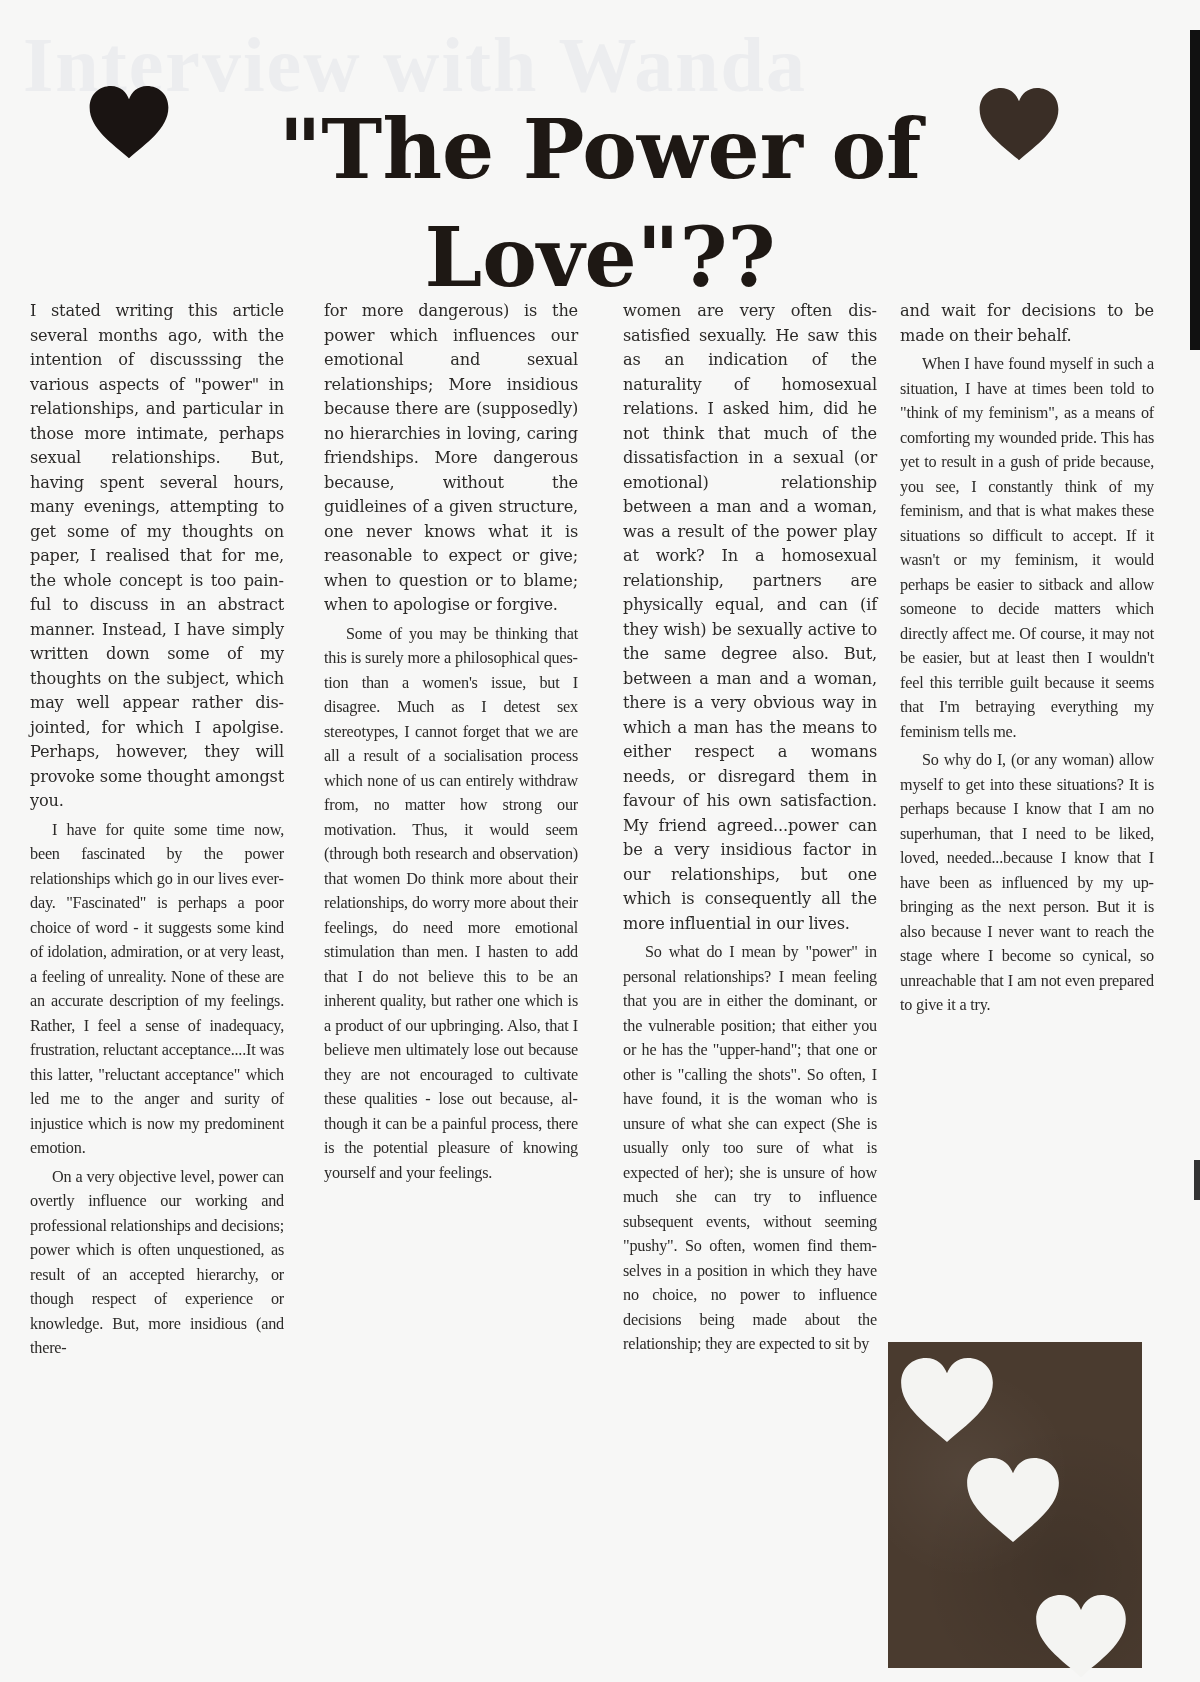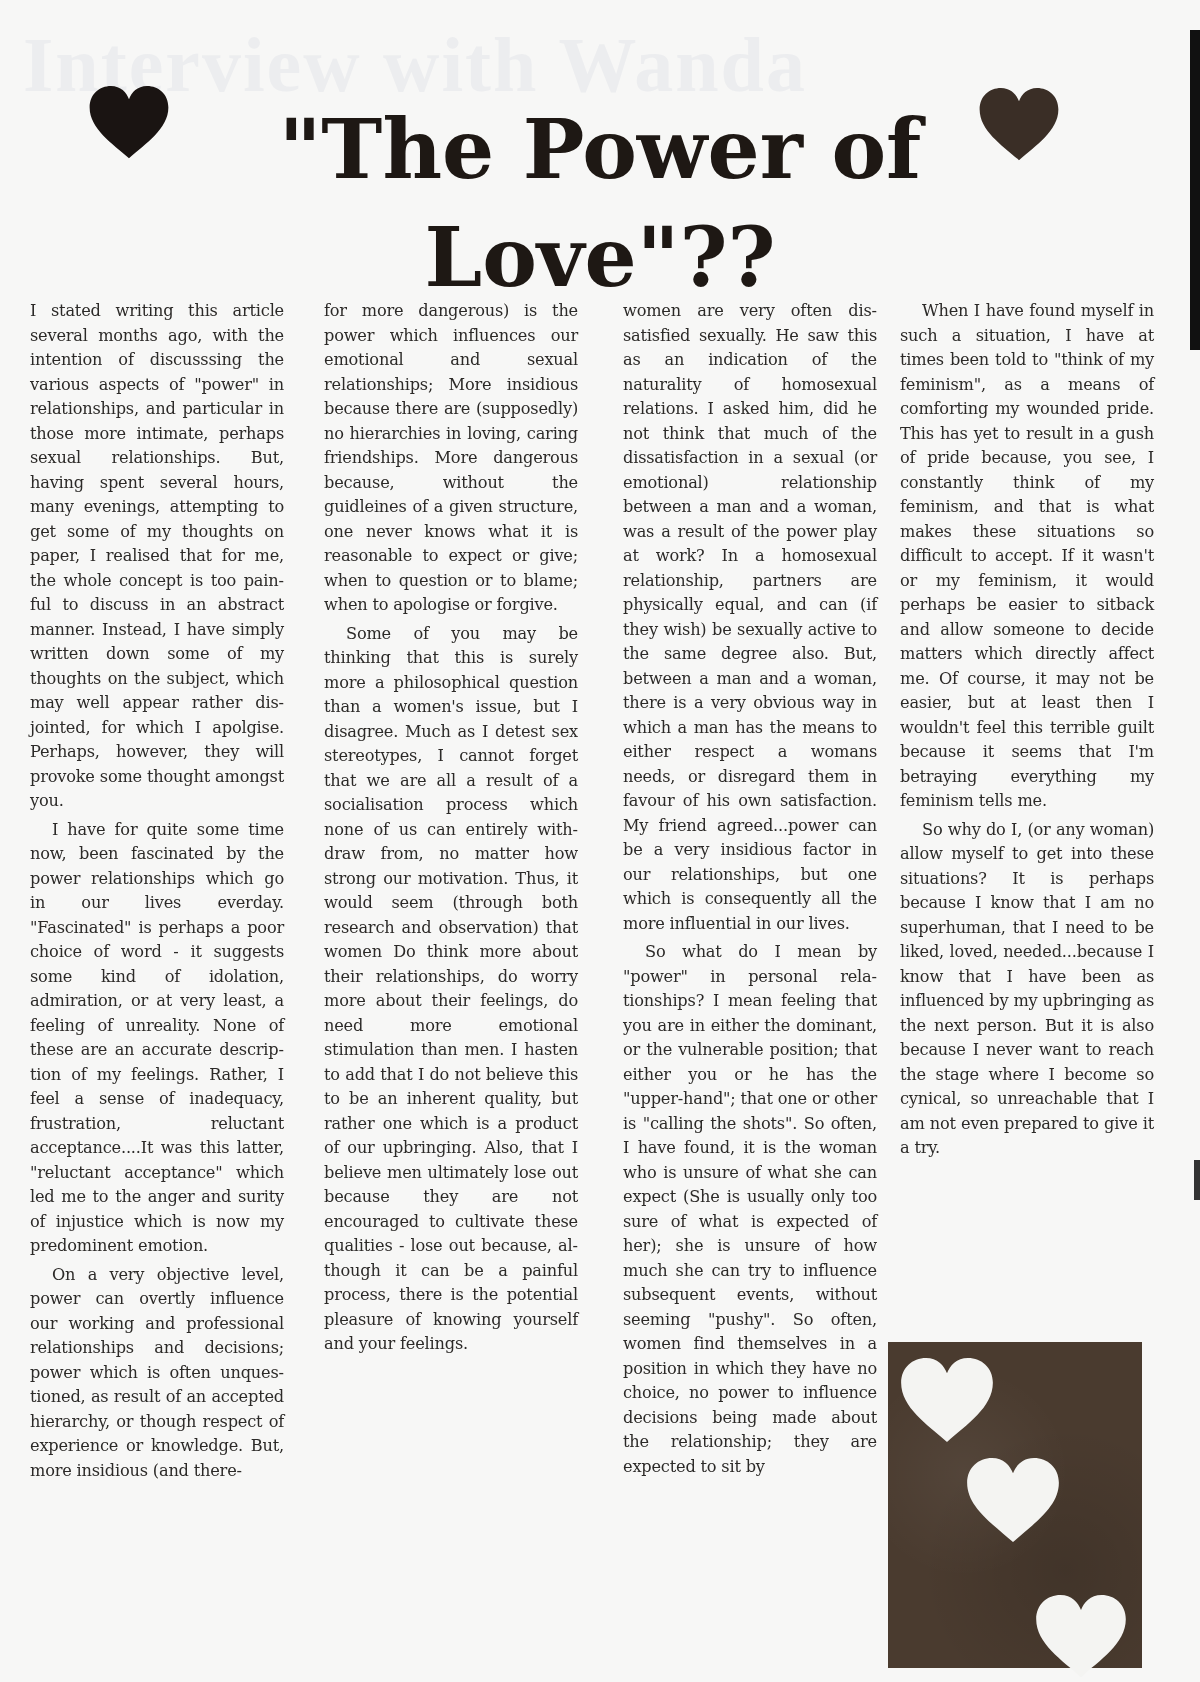--- a/index.html
+++ b/index.html
@@ -37,21 +37,21 @@
   .heart-right { left: 978px; top: 88px; }
   .heart-icon svg { width: 100%; height: 100%; display: block; }
 
   .col {
     position: absolute; top: 295px;
     font-size: 16.2px; line-height: 24.5px;
     text-align: justify; hyphens: manual;
     letter-spacing: -0.2px;
   }
   .col p { margin: 4px; text-indent: 0; }
-  .col p.indent { text-indent: 22px; }
+  .col p.indent { text-indent: 22px; font-family: Liberation Serif, serif; }
   .c1 { left: 26px; width: 262px; }
   .c2 { left: 320px; width: 262px; }
   .c3 { left: 619px; width: 262px; }
   .c4 { left: 896px; width: 262px; }
 
   .hearts-photo {
     position: absolute; left: 888px; top: 1342px; width: 254px; height: 326px;
     background: #4a3b2f;
     background-image:
       radial-gradient(circle at 30% 40%, rgba(255,255,255,0.05), transparent 40%),
@@ -95,20 +95,21 @@
   <p>for more dangerous) is the power which influences our emotional and sexual relationships; More insidi­ous because there are (supposedly) no hierar­chies in loving, caring friendships. More danger­ous because, without the guidleines of a given struc­ture, one never knows what it is reasonable to expect or give; when to question or to blame; when to apologise or forgive.</p>
   <p class="indent">Some of you may be thinking that this is surely more a philosophical ques­tion than a women's is­sue, but I disagree. Much as I detest sex stereotypes, I cannot forget that we are all a result of a socialisa­tion process which none of us can entirely with­draw from, no matter how strong our motivation. Thus, it would seem (through both research and observation) that women Do think more about their relationships, do worry more about their feelings, do need more emotional stimulation than men. I hasten to add that I do not believe this to be an inherent quality, but rather one which is a prod­uct of our upbringing. Also, that I believe men ulti­mately lose out because they are not encouraged to cultivate these qualities - lose out because, al­though it can be a painful process, there is the po­tential pleasure of know­ing yourself and your feel­ings.</p>
 </div>
 
 <div class="col c3">
   <p>women are very often dis­satisfied sexually. He saw this as an indication of the naturality of homosexual relations. I asked him, did he not think that much of the dissatisfaction in a sexual (or emotional) rela­tionship between a man and a woman, was a result of the power play at work? In a homosexual relation­ship, partners are physi­cally equal, and can (if they wish) be sexually active to the same degree also. But, between a man and a woman, there is a very obvious way in which a man has the means to either respect a womans needs, or disregard them in favour of his own satis­faction. My friend agreed...power can be a very insidious factor in our relationships, but one which is consequently all the more influential in our lives.</p>
   <p class="indent">So what do I mean by "power" in personal rela­tionships? I mean feeling that you are in either the dominant, or the vulner­able position; that either you or he has the "upper-hand"; that one or other is "calling the shots". So of­ten, I have found, it is the woman who is unsure of what she can expect (She is usually only too sure of what is expected of her); she is unsure of how much she can try to influence subsequent events, with­out seeming "pushy". So often, women find them­selves in a position in which they have no choice, no power to influence decisions being made about the relationship; they are expected to sit by</p>
 </div>
 
 <div class="col c4">
+  <p>and wait for decisions to be made on their behalf.</p>
   <p class="indent">When I have found myself in such a situation, I have at times been told to "think of my feminism", as a means of comforting my wounded pride. This has yet to result in a gush of pride because, you see, I constantly think of my feminism, and that is what makes these situations so difficult to accept. If it wasn't or my feminism, it would perhaps be easier to sitback and allow some­one to decide matters which directly affect me. Of course, it may not be easier, but at least then I wouldn't feel this terrible guilt because it seems that I'm betraying everything my feminism tells me.</p>
   <p class="indent">So why do I, (or any woman) allow myself to get into these situations? It is perhaps because I know that I am no superhuman, that I need to be liked, loved, needed...because I know that I have been as influenced by my up­bringing as the next per­son. But it is also because I never want to reach the stage where I become so cynical, so unreachable that I am not even pre­pared to give it a try.</p>
 </div>
 
 <div class="hearts-photo">
   <svg class="ph1" viewBox="0 0 100 90">
       <path d="M50 88 C30 70 2 52 2 26 C2 10 14 0 28 0 C40 0 47 8 50 16 C53 8 60 0 72 0 C86 0 98 10 98 26 C98 52 70 70 50 88 Z" fill="#f4f4f2"></path>
     </svg>
   <svg class="ph2" viewBox="0 0 100 90">
       <path d="M50 88 C30 70 2 52 2 26 C2 10 14 0 28 0 C40 0 47 8 50 16 C53 8 60 0 72 0 C86 0 98 10 98 26 C98 52 70 70 50 88 Z" fill="#f4f4f2"></path>

